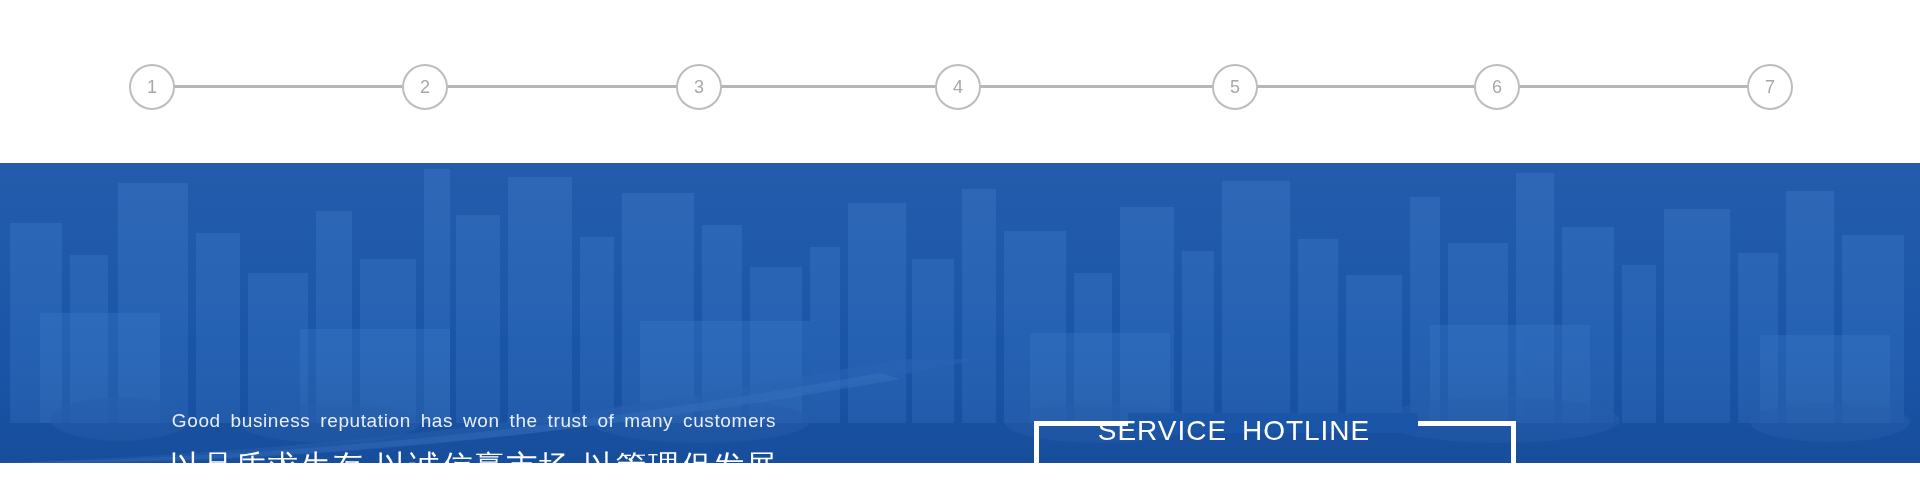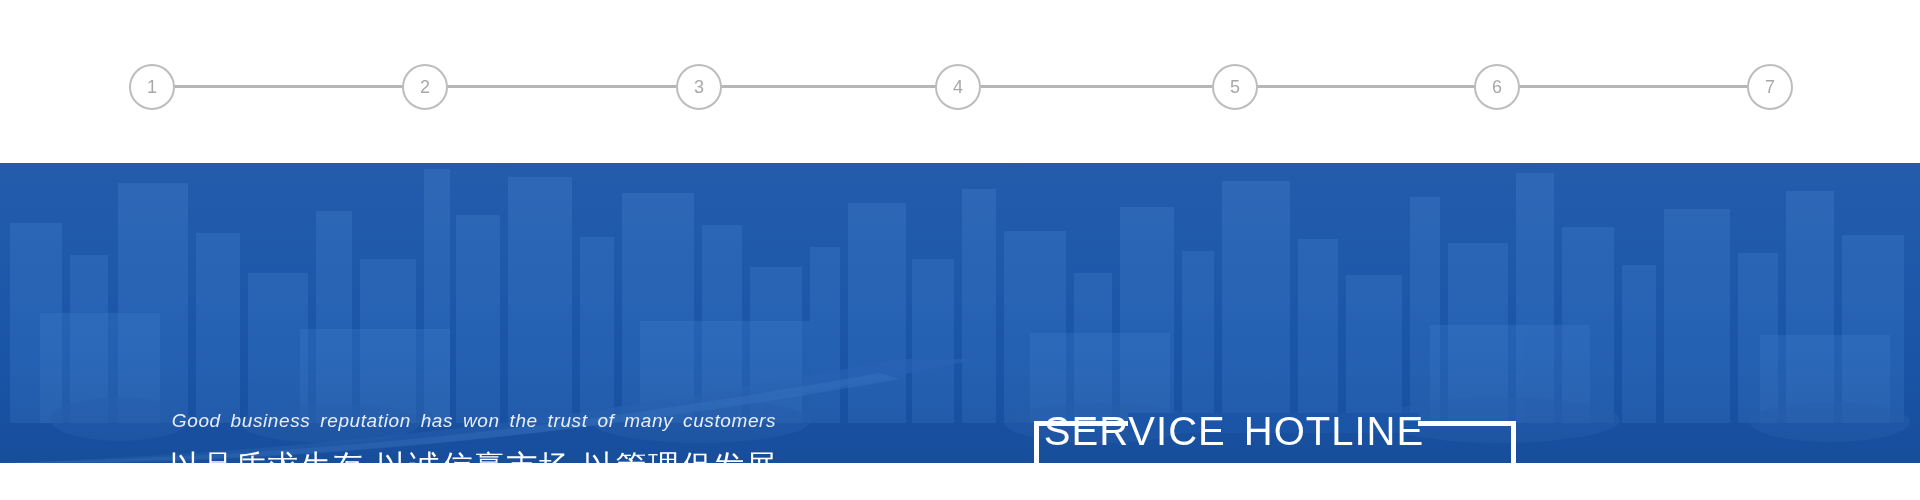--- a/index.html
+++ b/index.html
@@ -49,21 +49,20 @@
 
   
   #slogan {
     position:absolute; left:0px; top:246px; width:948px;
     text-align:center;
   }
   #slogan .en {
     font-size:19px; color:#e8eef8; letter-spacing:0.6px;
     word-spacing:4px; line-height:1.3; font-weight:400;
     white-space:nowrap;
-    font-style:italic;
   }
   #slogan .cn-main {
     margin-top:14px;
     font-size:31px; color:#ffffff; font-weight:400;
     letter-spacing:1.5px; line-height:1.25; white-space:nowrap;
   }
 
   
   #hotline {
     position:absolute; left:1034px; top:250px; width:482px; height:131px;
@@ -73,21 +72,21 @@
     border:5px solid #ffffff;
   }
   #hotline .frame-gap {
     
     position:absolute; left:94px; top:0px; width:290px; height:20px;
     background:#1a55a8;
   }
   #hotline .title {
     position:absolute; left:0; top:0px; width:400px; height:36px;
     display:flex; align-items:center; justify-content:center;
-    font-size:40px; color:#ffffff; font-weight:400;
+    font-size:28px; color:#ffffff; font-weight:400;
     letter-spacing:1px; word-spacing:6px; white-space:nowrap;
   }
   #hotline .lines {
     position:absolute; left:0; top:46px; width:482px;
   }
   #hotline .row {
     display:flex; align-items:baseline; justify-content:flex-start;
     padding-left:44px; white-space:nowrap;
   }
   #hotline .lbl {

